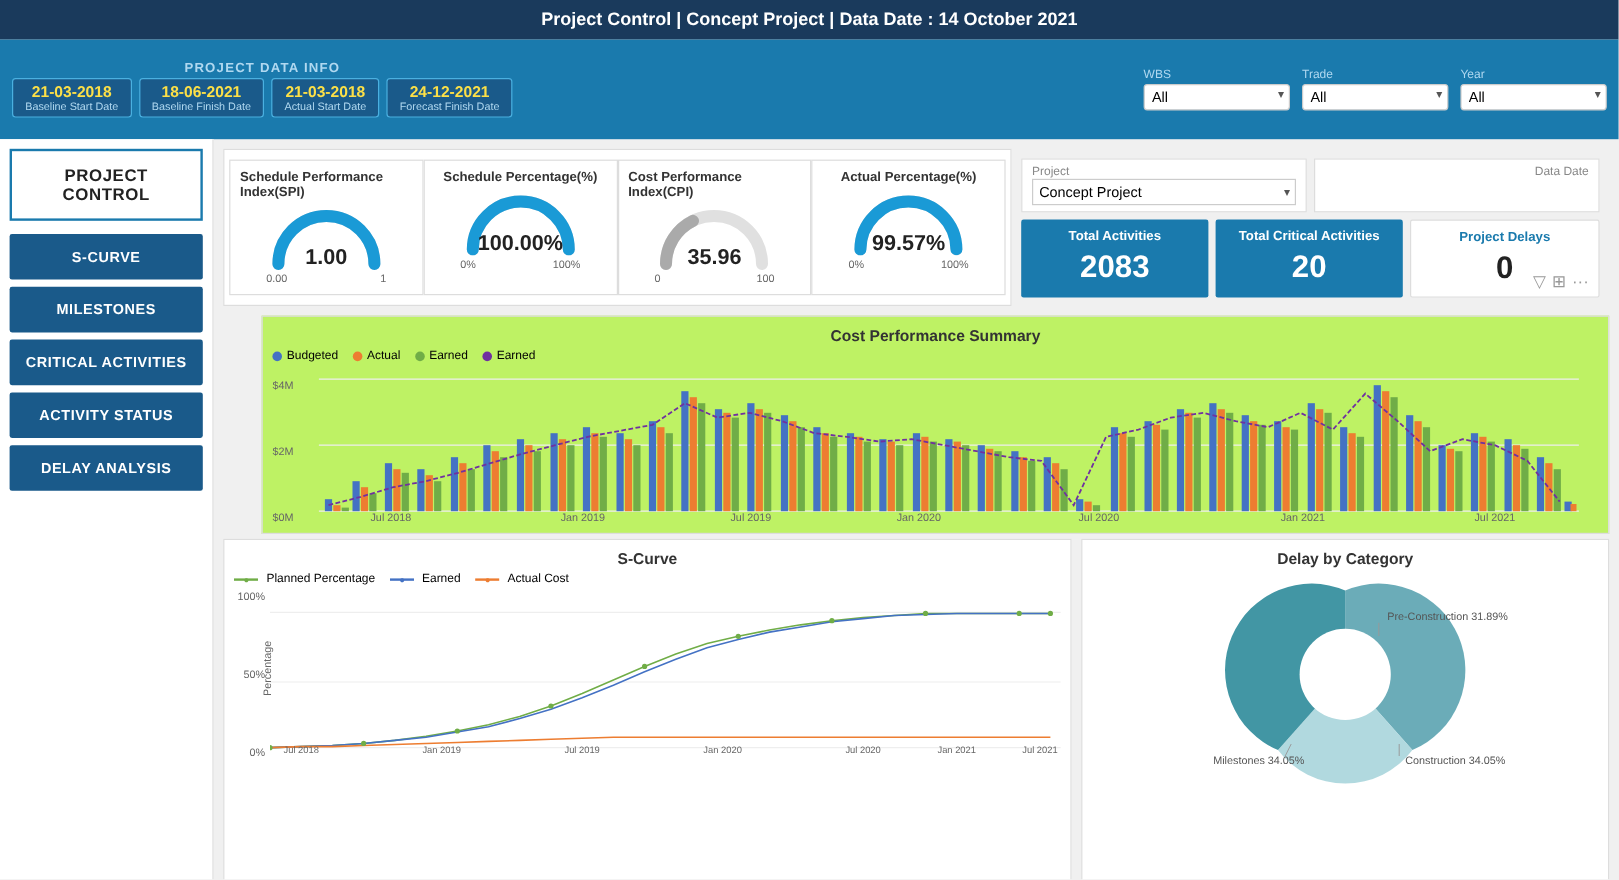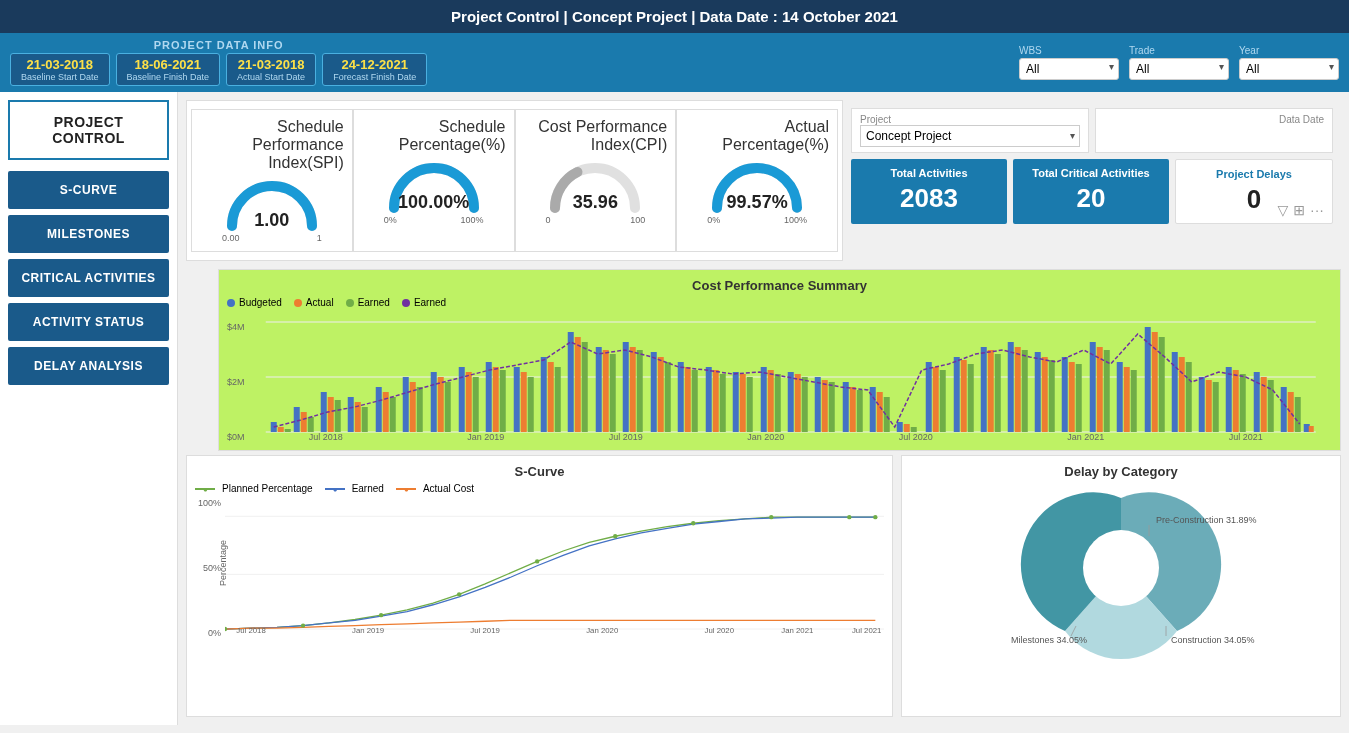--- a/index.html
+++ b/index.html
@@ -11,21 +11,21 @@
       color: white;
       text-align: center;
       padding: 8px;
       font-size: 15px;
       font-weight: 600;
     }
 
     
     .data-info-bar {
       background: #1a7aad;
-      padding: 6px 10px;
+      padding: 18px 10px;
       display: flex;
       align-items: center;
       gap: 10px;
     }
     .data-info-label {
       color: #b0d8f0;
       font-size: 11px;
       text-align: center;
       font-weight: 600;
       letter-spacing: 1px;
@@ -65,21 +65,21 @@
       color: #b0d8f0;
       font-size: 10px;
       margin-bottom: 2px;
     }
     .filter-select {
       background: white;
       border: 1px solid #ccc;
       border-radius: 3px;
       padding: 3px 20px 3px 6px;
       font-size: 12px;
-      width: 100px;
+      width: 122px;
       appearance: none;
       -webkit-appearance: none;
       cursor: pointer;
       position: relative;
     }
     .select-wrap {
       position: relative;
     }
     .select-wrap::after {
       content: '▾';
@@ -136,24 +136,24 @@
       background: white;
       border: 1px solid #ddd;
       flex: 1;
       padding: 8px;
       display: flex;
       flex-direction: column;
       align-items: center;
       position: relative;
     }
     .gauge-title {
-      font-size: 16px;
+      font-size: 11px;
       color: #333;
-      font-weight: 400;
-      text-align: right;
+      font-weight: 700;
+      text-align: left;
       margin-bottom: 4px;
     }
     .gauge-wrap {
       position: relative;
       width: 100px;
       height: 55px;
     }
     .gauge-svg {
       width: 100%;
       height: 100%;

